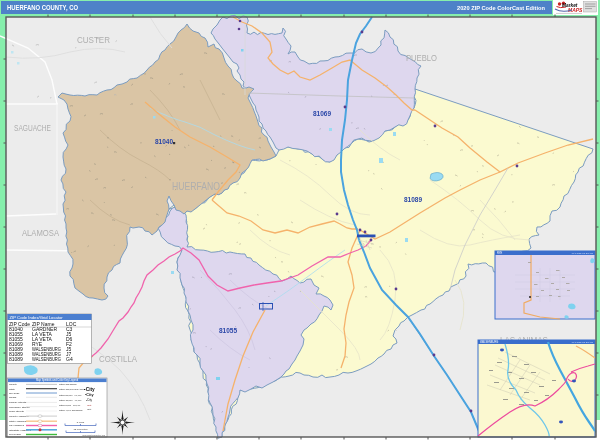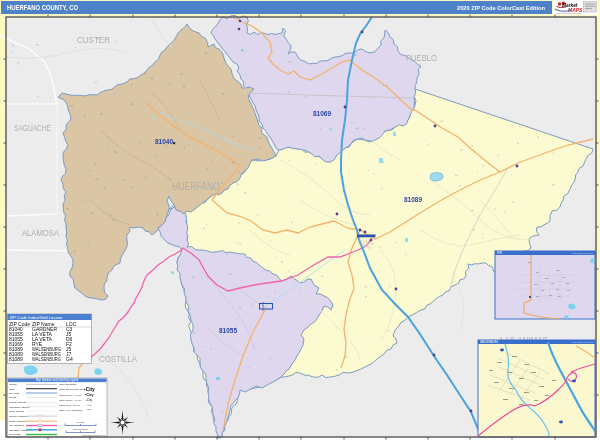--- a/index.html
+++ b/index.html
@@ -1,16 +1,16 @@
 <!DOCTYPE html>
 <html><head><meta charset="utf-8">
 <style>
 html,body{margin:0;padding:0;background:#fff;width:600px;height:440px;overflow:hidden}
 *{font-family:"Liberation Sans",sans-serif;box-sizing:border-box}
-#page{position:relative;width:600px;height:420px;background:#fef9c3}
+#page{position:relative;width:600px;height:420px;background:#86efac}
 </style></head>
 <body>
 <div id="page">
 <svg width="600" height="440" viewBox="0 0 600 440">
 
 <rect x="1" y="1" width="551" height="13" fill="#4e82c8"></rect>
 <text x="7" y="10" font-size="7" font-weight="bold" fill="#fff" textLength="71" lengthAdjust="spacingAndGlyphs">HUERFANO COUNTY, CO</text>
 <text x="545" y="9.5" font-size="5.5" font-weight="bold" fill="#fff" text-anchor="end" textLength="88" lengthAdjust="spacingAndGlyphs">2020 ZIP Code ColorCast Edition</text>
 
 <g>

